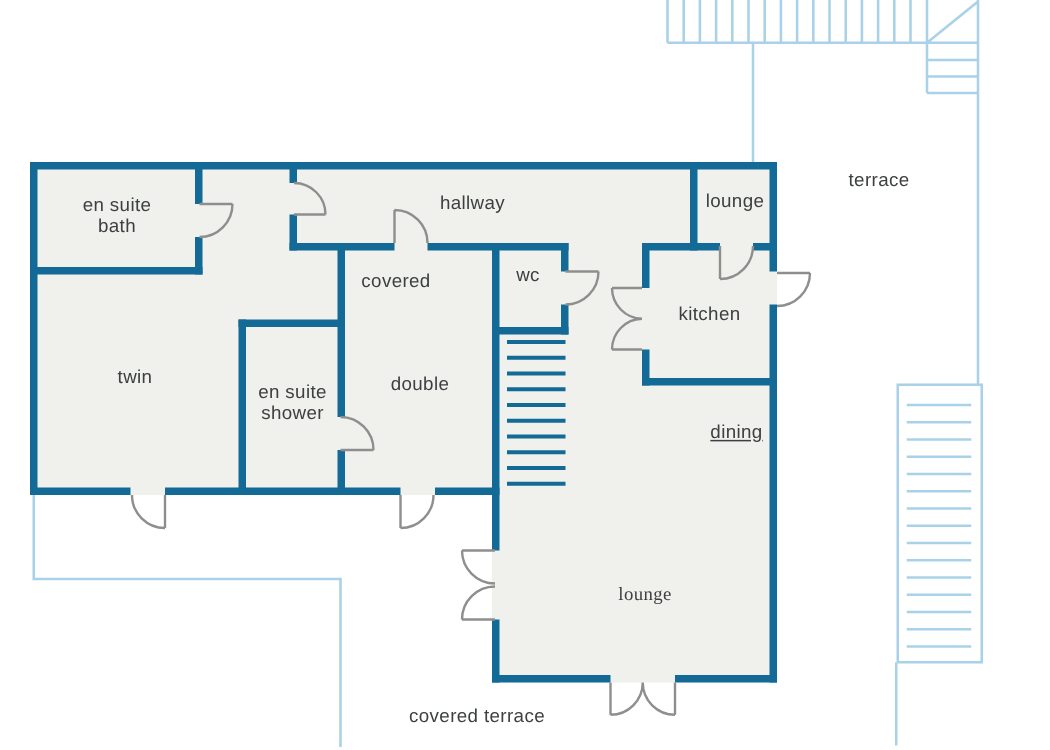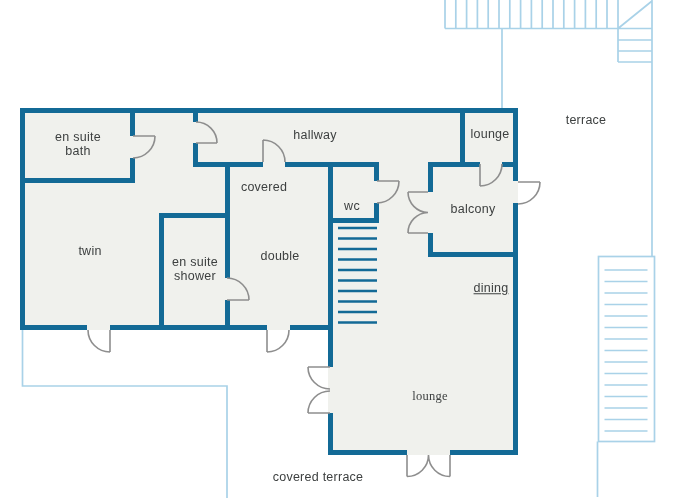--- a/index.html
+++ b/index.html
@@ -123,22 +123,22 @@
       <path class="door-line" d="M407,455V476.5 M407,476.5A21.5,21.5 0 0 0 428.5,455 M450,455V476.5 M450,476.5A21.5,21.5 0 0 1 428.5,455"></path>
     </g>
   </svg>
 
   <div class="room-label" style="left:78px;  top:144px;">en suite
 bath</div>
   <div class="room-label" style="left:315px; top:136px;">hallway</div>
   <div class="room-label" style="left:490px; top:135px;">lounge</div>
   <div class="room-label" style="left:586px; top:121px;">terrace</div>
   <div class="room-label" style="left:264px; top:188px;">covered</div>
-  <div class="room-label" style="left:352px; top:207px;text-align:right;">wc</div>
-  <div class="room-label" style="left:473px; top:210px;">balcony</div>
+  <div class="room-label" style="left:352px; top:184px;text-align:right;">wc</div>
+  <div class="room-label" style="left:473px; top:210px;">kitchen</div>
   <div class="room-label" style="left:90px;  top:252px;">twin</div>
   <div class="room-label" style="left:195px; top:269px;">en suite
 shower</div>
   <div class="room-label" style="left:280px; top:257px;text-align:right;">double</div>
   <div class="room-label" style="left:491px; top:289px;text-decoration:underline;">dining</div>
   <div class="room-label" style="left:430px; top:397px;font-family:Liberation Serif, serif;">lounge</div>
   <div class="room-label" style="left:318px; top:478px;">covered terrace</div>
 
 </div>
 

